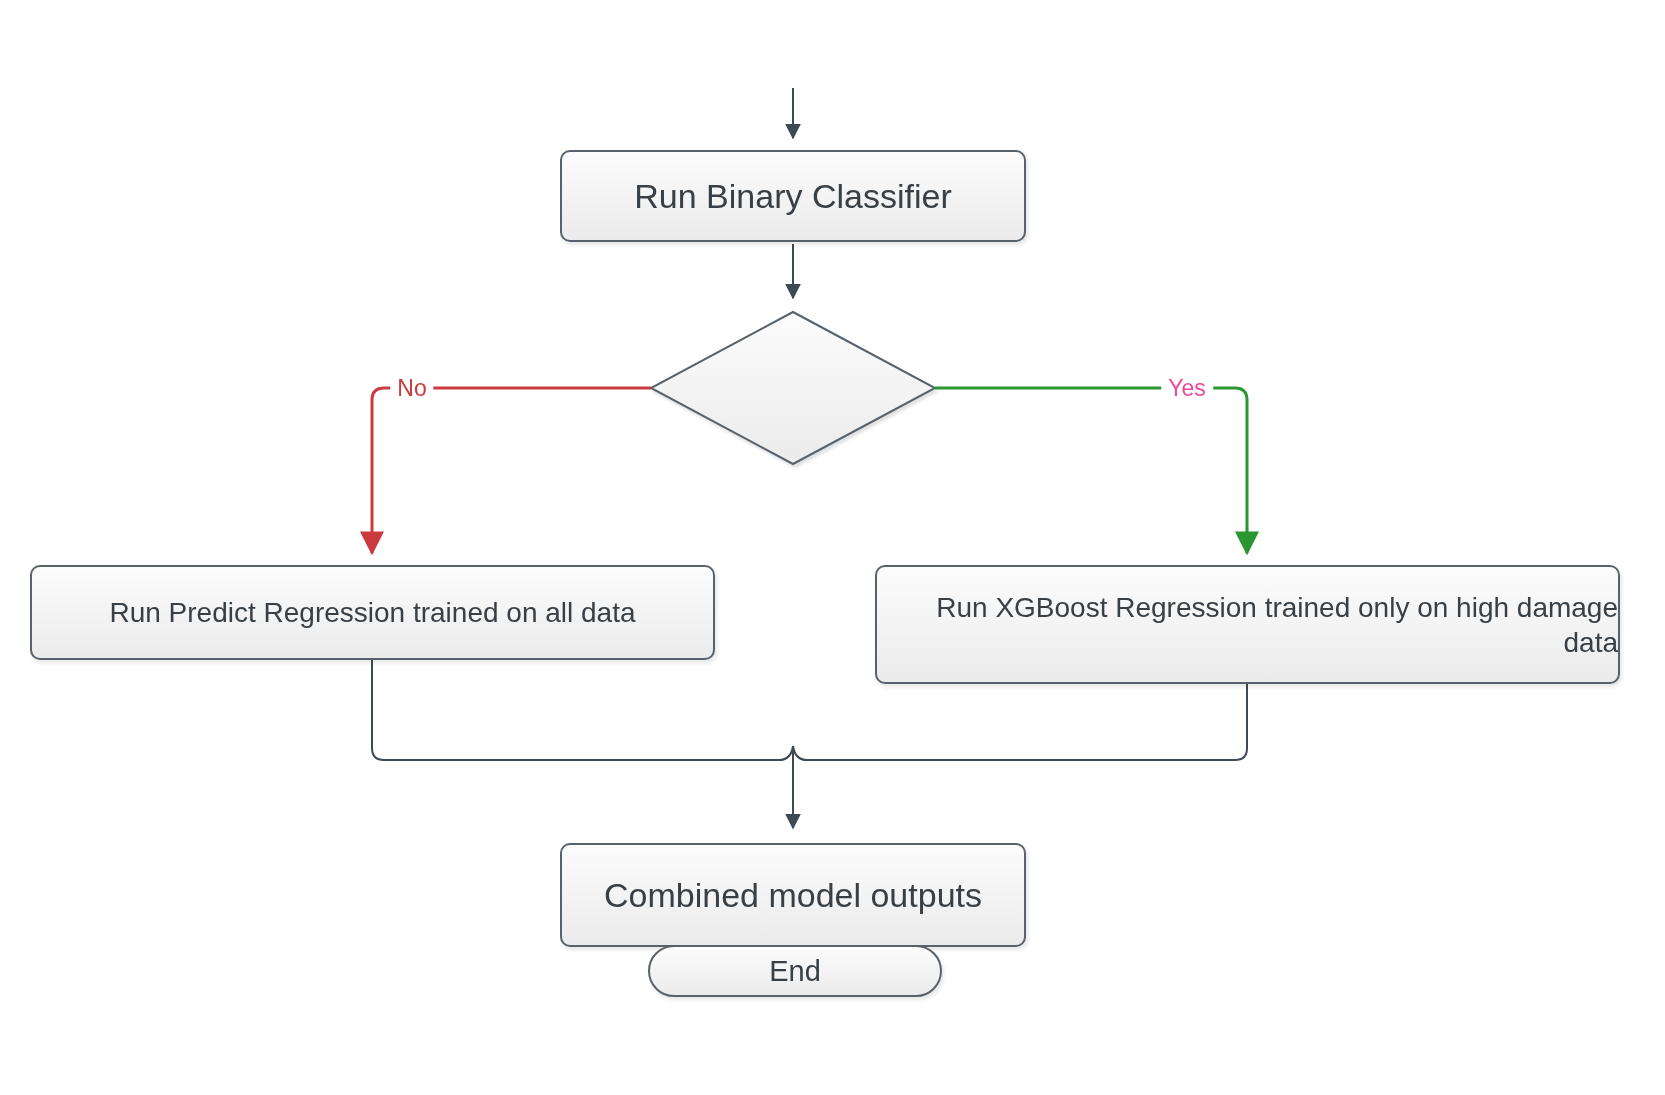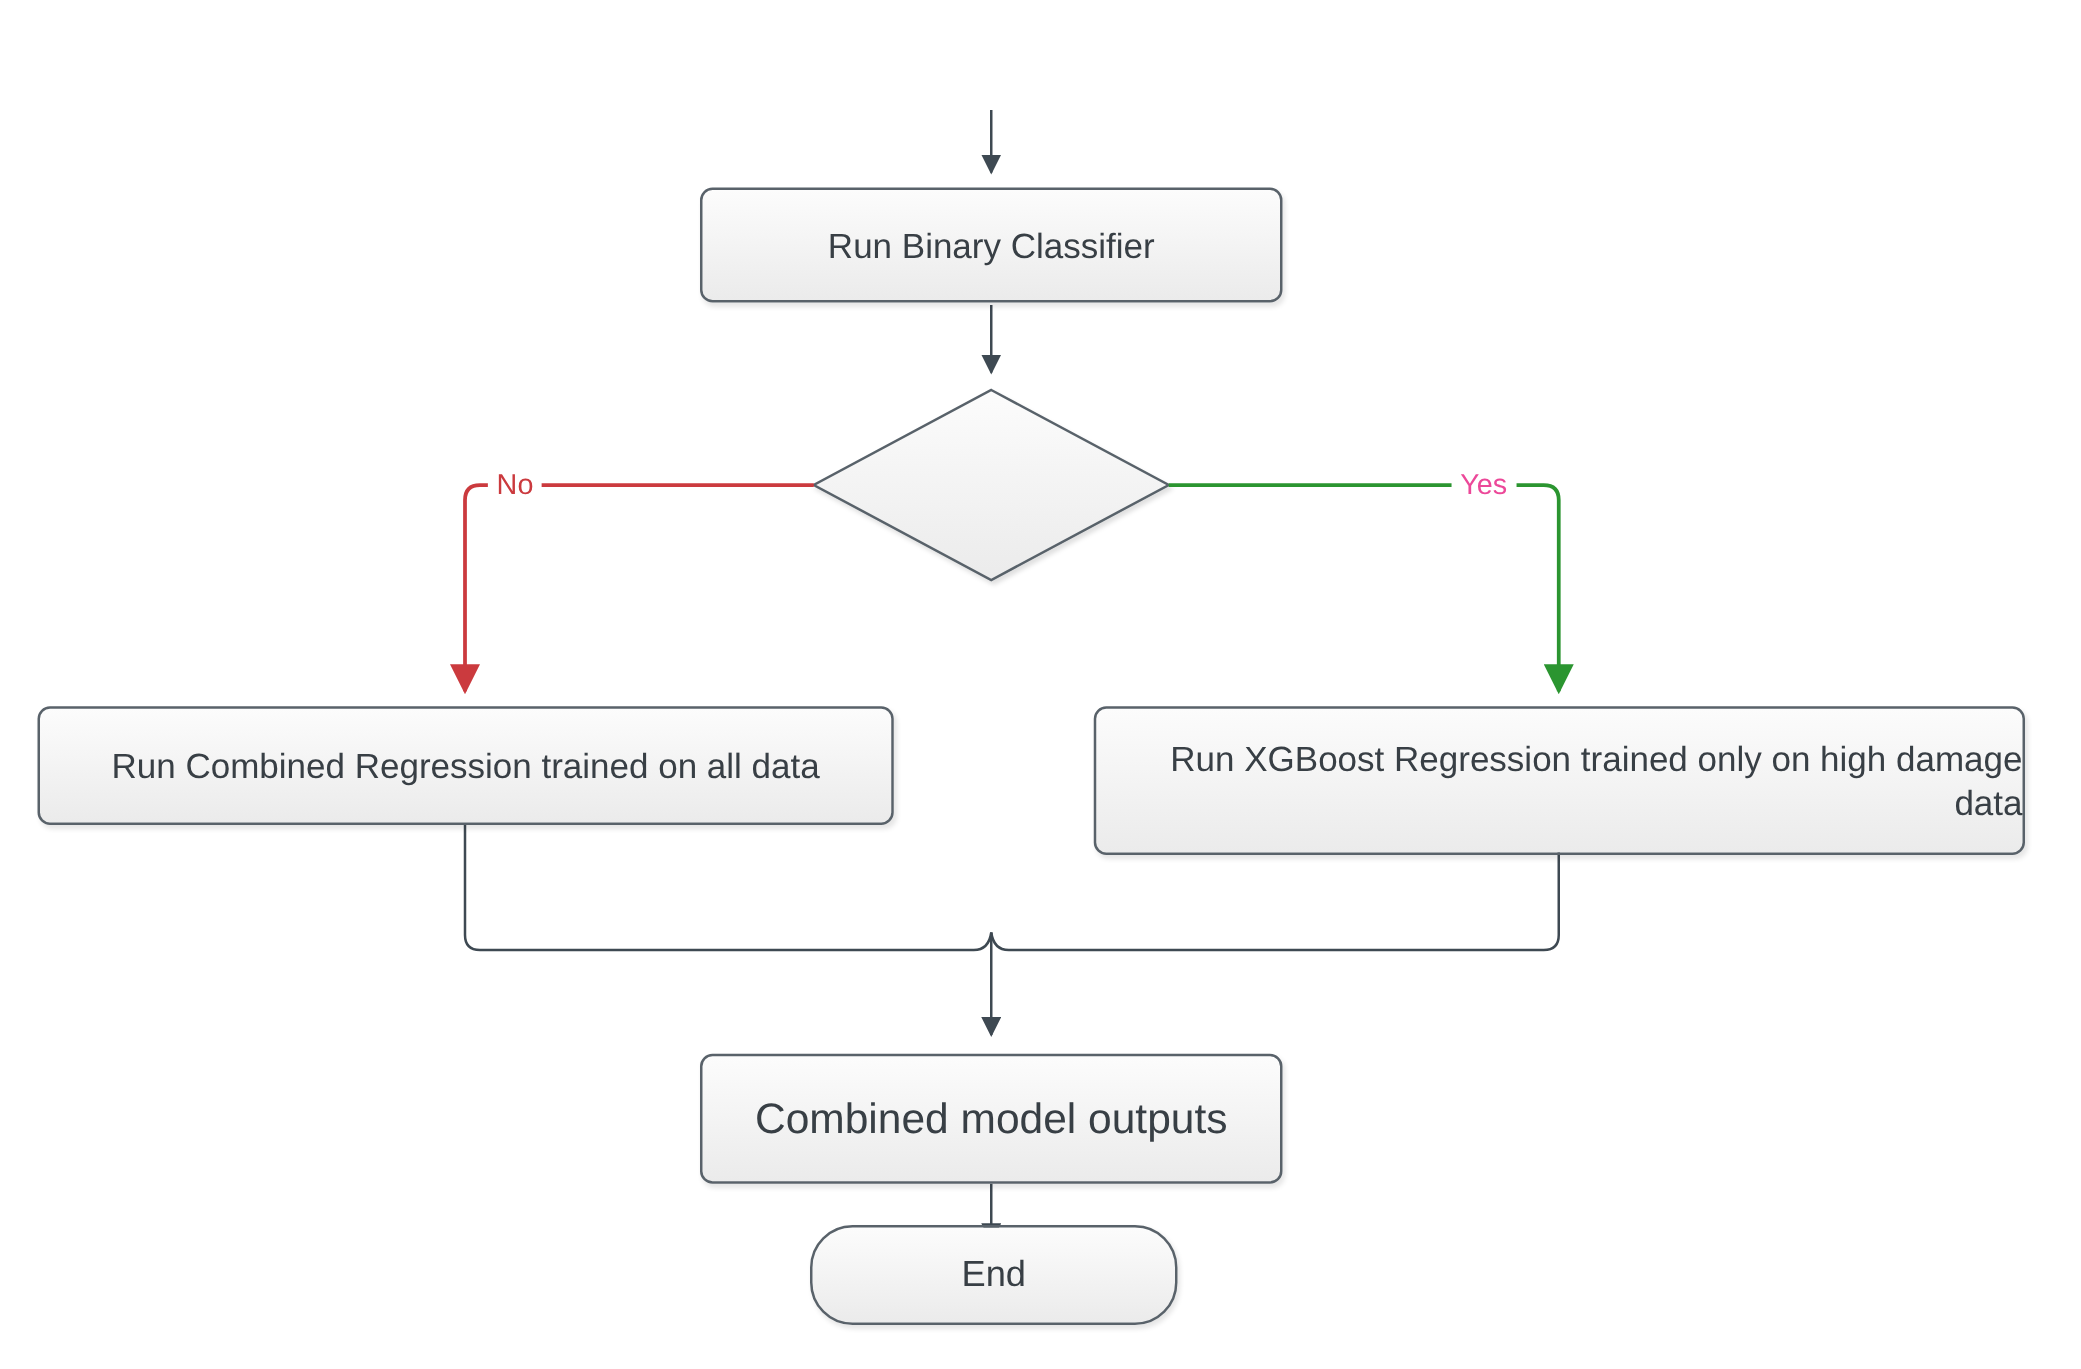--- a/index.html
+++ b/index.html
@@ -25,25 +25,25 @@
     box-sizing: border-box;
     background: linear-gradient(180deg, #fcfcfc 0%, #ebebeb 100%);
     border: 2px solid #59626a;
     color: #383f45;
     box-shadow: 2px 3px 4px rgba(0,0,0,0.10);
     line-height: 1.25;
   }
   .terminator { border-radius: 34px; font-size: 29px; }
   .process    { border-radius: 10px; }
   .node-start      { left: 648px; top: 24px;  width: 290px; height: 64px; }
-  .node-classifier { left: 560px; top: 150px; width: 466px; height: 92px;  font-size: 28px; }
+  .node-classifier { left: 560px; top: 150px; width: 466px; height: 92px;  font-size: 34px; }
   .node-reg-all    { left: 30px;  top: 565px; width: 685px; height: 95px;  font-size: 28px; }
   .node-reg-high   { left: 875px; top: 565px; width: 745px; height: 119px;  font-size: 28px; text-align: right; }
   .node-combined   { left: 560px; top: 843px; width: 466px; height: 104px; font-size: 34px; }
-  .node-end        { left: 648px; top: 980px; width: 294px; height: 80px; }
+  .node-end        { left: 648px; top: 945px; width: 294px; height: 52px; }
   .decision-text {
     position: absolute;
     left: 663px; top: 338px;
     width: 260px; height: 100px;
     display: flex;
     align-items: center;
     justify-content: center;
     text-align: center;
     color: #383f45;
     font-size: 29px;
@@ -107,21 +107,21 @@
 
   <div class="shape process node-classifier">
     <span>Run Binary Classifier</span>
   </div>
 
 
   <span class="edge-label no">No</span>
   <span class="edge-label yes">Yes</span>
 
   <div class="shape process node-reg-all">
-    <span>Run Combined Regression trained on all data</span>
+    <span>Run Predict Regression trained on all data</span>
   </div>
 
   <div class="shape process node-reg-high">
     <span>Run XGBoost Regression trained only on high damage data</span>
   </div>
 
   <div class="shape process node-combined">
     <span>Combined model outputs</span>
   </div>
 

